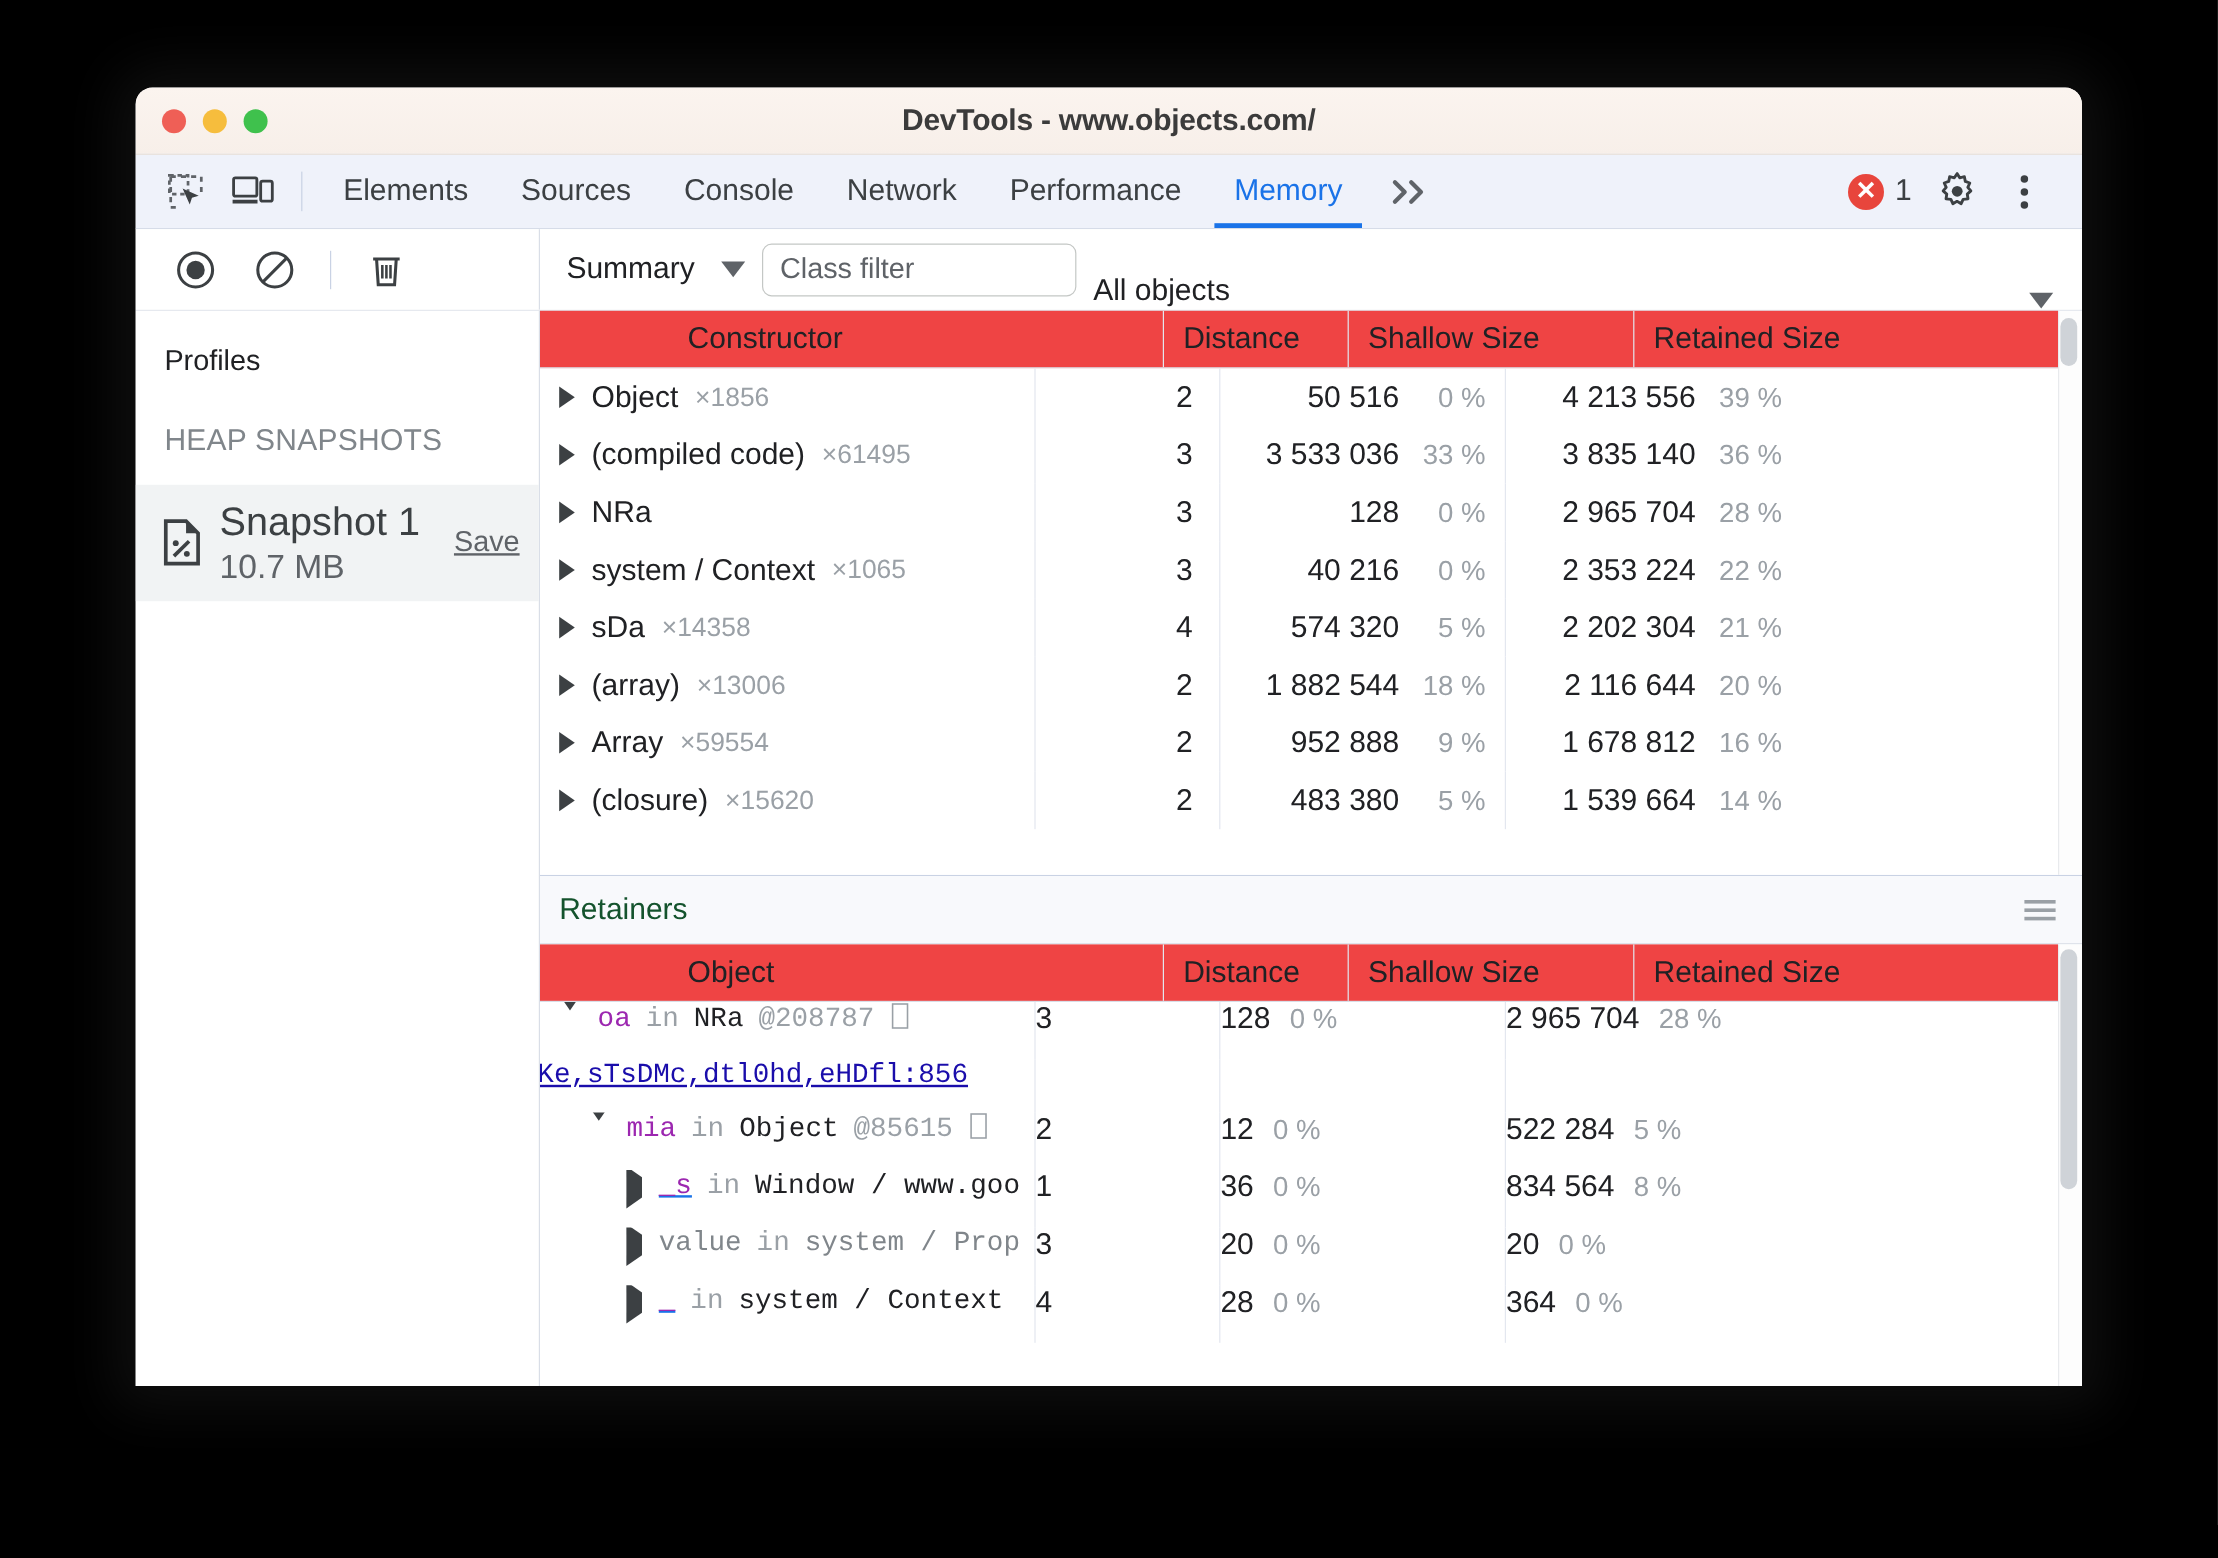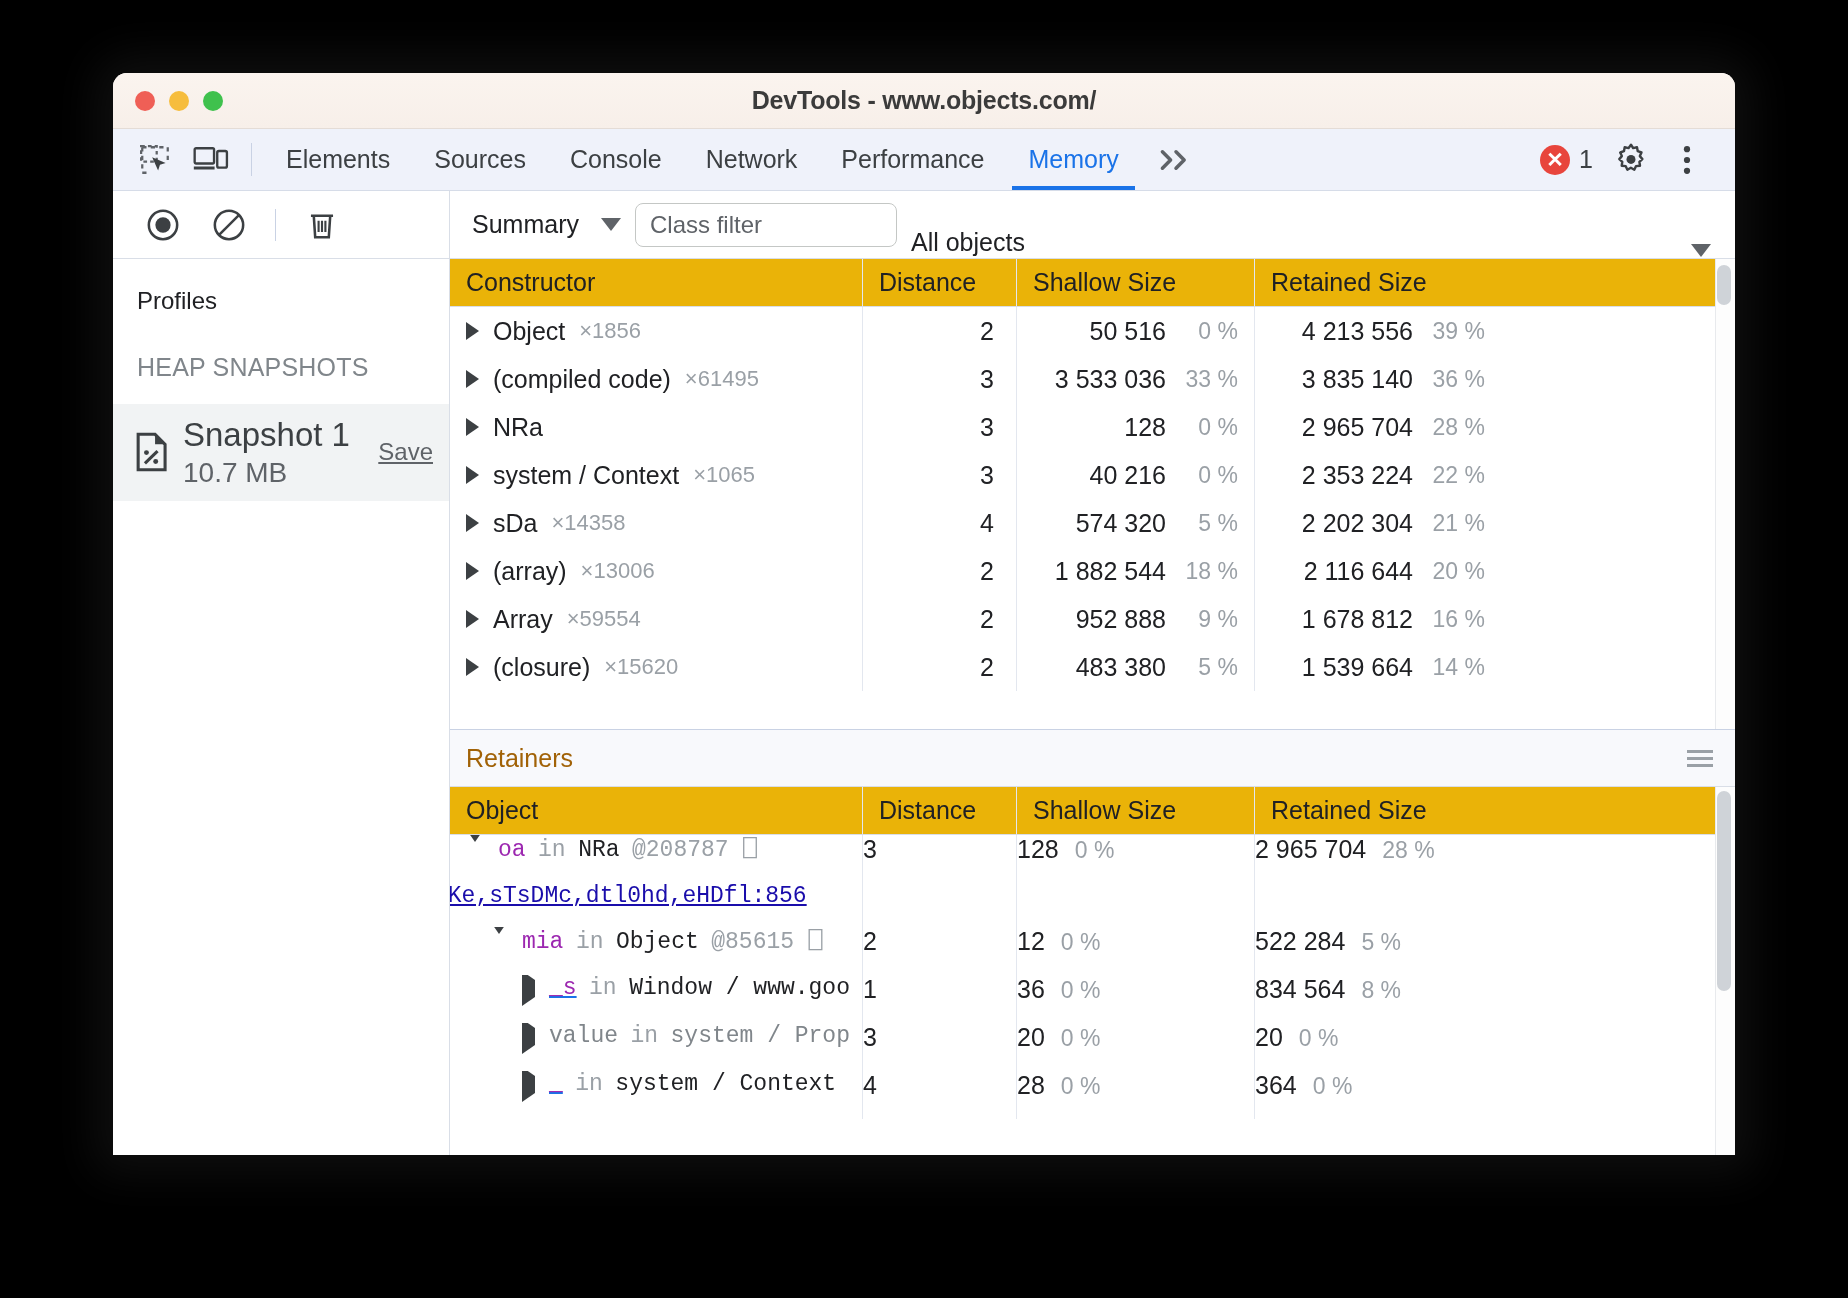--- a/index.html
+++ b/index.html
@@ -137,22 +137,22 @@
   .save-link {
     font-size: 24px; color: #5f6368; text-decoration: underline; cursor: pointer;
   }
 
   
   .main { flex: 1; display: flex; flex-direction: column; min-width: 0; }
 
   
   .grid { display: flex; flex-direction: column; min-height: 0; }
   .ghead {
-    display: flex; height: 48px; background: #eab308;
-    border-bottom: 1px solid #d9dee7; flex-shrink: 0;
+    display: flex; height: 48px; background: #ef4444;
+    border-bottom: 1px solid #d9dee7; flex-shrink: 0; justify-content: center;
   }
   .ghead .c, .grow .c { display: flex; align-items: center; }
   .c.col0 { width: 413px; padding-left: 16px; border-right: 1px solid #e3e7ef; }
   .c.col1 { width: 154px; padding-right: 20px; justify-content: flex-end; border-right: 1px solid #e3e7ef; }
   .c.col2 { width: 238px; padding-right: 16px; border-right: 1px solid #e3e7ef; }
   .c.col3 { width: 246px; padding-right: 16px; }
   .ghead .c { font-size: 25px; color: #202124; }
   .ghead .c.col1, .ghead .c.col2, .ghead .c.col3 { justify-content: flex-start; padding-left: 16px; padding-right: 0;}
   .gbody { flex: 1; overflow: hidden; position: relative; background: #fff; }
   .grow { display: flex; height: 48px; align-items: center; }
@@ -176,21 +176,21 @@
   .num { font-size: 25px; color: #202124; font-variant-numeric: tabular-nums; }
   .pct { font-size: 23px; color: #9aa0a6; margin-left: 16px; width: 56px; text-align: right; }
 
   
   .retainers-bar {
     height: 58px; background: #f8f9fc; border-top: 1px solid #c9d2e4;
     border-bottom: 1px solid #d9dee7;
     display: flex; align-items: center; justify-content: space-between;
     padding: 0 22px 0 16px; flex-shrink: 0;
   }
-  .retainers-title { font-size: 25px; color: #a16207; text-align: right; }
+  .retainers-title { font-size: 25px; color: #14532d; text-align: right; }
   .hamburger { display: flex; flex-direction: column; gap: 4px; cursor: pointer; }
   .hamburger i { display: block; width: 26px; height: 3px; background: #9aa0a6; }
 
   .mono { font-family: "Liberation Mono", monospace; }
   .r-name { font-size: 23px; color: #9c27b0; }
   .r-in   { font-size: 23px; color: #9aa0a6; margin: 0 8px; }
   .r-type { font-size: 23px; color: #202124; }
   .r-id   { font-size: 23px; color: #9aa0a6; margin-left: 8px; }
   .r-gray { font-size: 23px; color: #80868b; }
   .r-box  { font-size: 23px; color: #9aa0a6; margin-left: 10px; }

